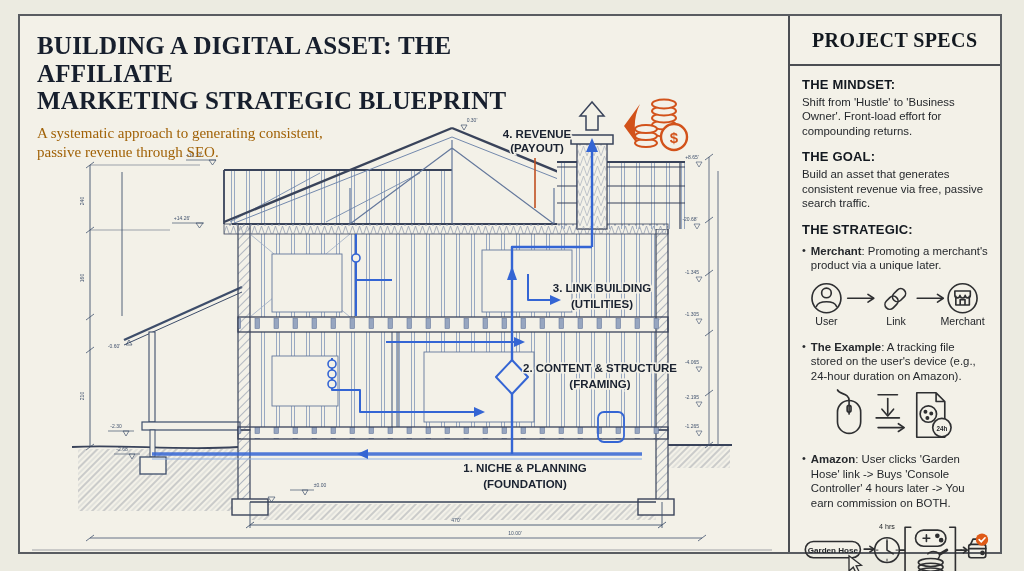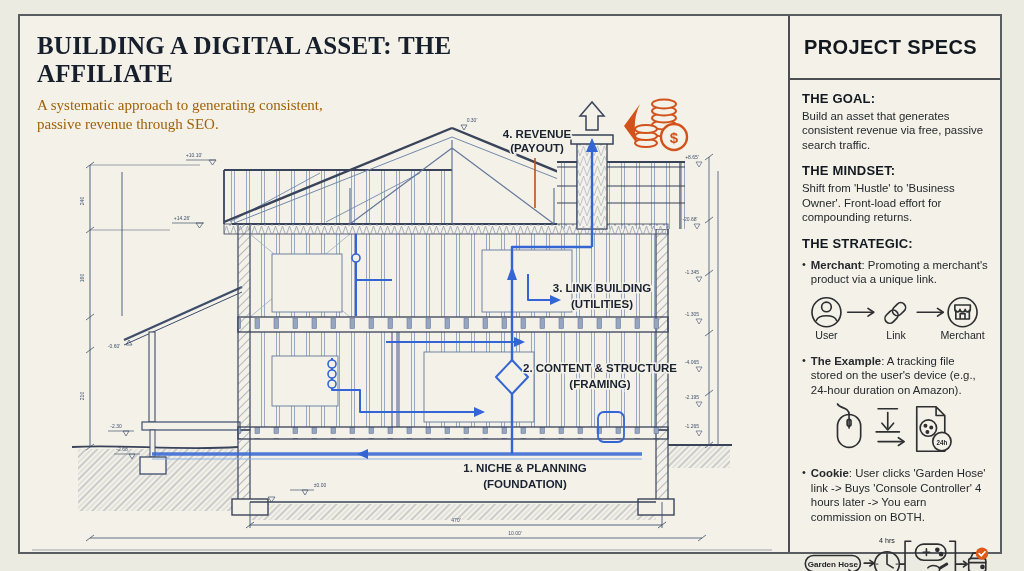--- a/index.html
+++ b/index.html
@@ -13,41 +13,41 @@
   .hd .sub{margin:9px 0 0 0;font-size:15px;line-height:1.28;color:#a16207;}
   
   .bp{position:absolute;left:0;top:0;}
   .bp text{font-family:"Liberation Sans",sans-serif;}
   .bp .lbl{font-size:11.5px;font-weight:bold;fill:#1a2230;
     paint-order:stroke;stroke:#f3f1e8;stroke-width:3px;text-anchor:middle;}
   .bp .dim{font-size:5px;fill:#42536e;text-anchor:middle;}
   
   .sb{position:absolute;right:0;top:0;width:212px;height:100%;
     border-left:2px solid #4b4e53;box-sizing:border-box;background:#f3f1e8;}
-  .sb-hd{height:64px;border-bottom:2px solid #4b4e53;display:flex;align-items:center;
-    padding:0 14px;box-sizing:border-box;}
+  .sb-hd{height:50px;border-bottom:2px solid #4b4e53;display:flex;align-items:center;
+    padding:0 22px;box-sizing:border-box;font-family:Liberation Serif, serif;}
   .sb-hd h2{margin:0;font-size:20px;font-weight:800;letter-spacing:.4px;color:#12181f;}
   .sec{padding:0 12px;}
   .sec h3{margin:11px 0 3px 0;font-size:13px;font-weight:800;color:#12181f;letter-spacing:.2px;}
   .sec p{margin:0;font-size:11.4px;line-height:1.27;color:#25282c;}
   .bullet{display:flex;gap:5px;margin:7px 0 2px 0;}
   .bullet .b-dot{font-size:11px;color:#25282c;line-height:1.27;}
   .bullet p b{font-weight:800;}
   .flow{display:block;margin:4px auto 2px auto;}
   .flow text{font-family:"Liberation Sans",sans-serif;fill:#23262a;}
   .ic{stroke:#2e2f31;fill:none;stroke-width:1.7;stroke-linecap:round;stroke-linejoin:round;}
 </style>
 </head>
 <body>
 
 <div class="card">
 
   <div class="hd">
     <h1><span>BUILDING A DIGITAL ASSET: THE AFFILIATE</span><br>
-        </h1>
+        <span>MARKETING STRATEGIC BLUEPRINT</span></h1>
     <p class="sub"><span>A systematic approach to generating consistent,</span><br>
        <span>passive revenue through SEO.</span></p>
   </div>
 
   <svg class="bp" width="772" height="538" viewBox="0 0 772 538">
     <defs>
       <pattern id="p-studs" width="15" height="8" patternUnits="userSpaceOnUse">
         <path d="M1.5,0 V8 M4.5,0 V8" stroke="#8ea0bd" stroke-width="0.9" fill="none"></path>
       </pattern>
       <pattern id="p-joist" width="19" height="15" patternUnits="userSpaceOnUse">
@@ -225,35 +225,35 @@
       <path d="M12,534 H752" stroke="#8a8f98" stroke-width="0.8"></path>
     </g>
   </svg>
 
   <aside class="sb">
     <div class="sb-hd">
       <h2>PROJECT SPECS</h2>
     </div>
 
     <div class="sec">
+      <h3>THE MINDSET:</h3>
+      <p>Shift from 'Hustle' to 'Business Owner'. Front-load effort for compounding returns.</p>
+    </div>
+
+    <div class="sec">
       <h3>THE GOAL:</h3>
       <p>Build an asset that generates consistent revenue via free, passive search traffic.</p>
     </div>
 
     <div class="sec">
-      <h3>THE MINDSET:</h3>
-      <p>Shift from 'Hustle' to 'Business Owner'. Front-load effort for compounding returns.</p>
-    </div>
-
-    <div class="sec">
       <h3>THE STRATEGIC:</h3>
 
       <div class="bullet">
         <span class="b-dot">•</span>
-        <p><b>Merchant</b><span>: Promoting a merchant's product via a unique link.</span></p>
+        <p><b>Merchant</b><span>: Promoting a merchant's product via a unique later.</span></p>
       </div>
 
       <svg class="flow" width="186" height="56" viewBox="0 0 190 58">
         <g class="ic">
           <circle cx="24" cy="22" r="15"></circle>
           <circle cx="24" cy="16.5" r="5"></circle>
           <path d="M13.5,30.5 C16,24 32,24 34.5,30.5"></path>
         </g>
         <g class="ic">
           <line x1="46" y1="22" x2="72" y2="22"></line>
@@ -305,21 +305,21 @@
           <circle cx="109" cy="25.5" r="1.2" fill="#2e2f31"></circle>
             <circle cx="115" cy="27.5" r="1.2" fill="#2e2f31"></circle>
           <circle cx="111" cy="32" r="1.2" fill="#2e2f31"></circle>
           <circle cx="126" cy="42" r="9.5" fill="#f3f1e8"></circle>
         </g>
         <text x="126" y="45" text-anchor="middle" font-size="6.5" font-weight="bold">24h</text>
       </svg>
 
       <div class="bullet">
         <span class="b-dot">•</span>
-        <p><b>Cookie</b><span>: User clicks 'Garden Hose' link -&gt; Buys 'Console Controller' 4 hours later -&gt; You earn commission on BOTH.</span></p>
+        <p><b>Amazon</b><span>: User clicks 'Garden Hose' link -&gt; Buys 'Console Controller' 4 hours later -&gt; You earn commission on BOTH.</span></p>
       </div>
 
       <svg class="flow" width="189" height="76" viewBox="0 0 196 80">
         <g class="ic" stroke-width="1.5">
           <rect x="2" y="29" width="58" height="17" rx="8.5"></rect>
         </g>
         <text x="31" y="41" text-anchor="middle" font-size="8.5" font-weight="bold">Garden Hose</text>
         <polygon points="48,44 48,60 52.5,56 55.5,62.5 58.5,60.5 55.5,54.5 61,54" fill="#f3f1e8" stroke="#2e2f31" stroke-width="1.4"></polygon>
         <g class="ic" stroke-width="1.4">
           <line x1="64" y1="37" x2="73" y2="37"></line>

